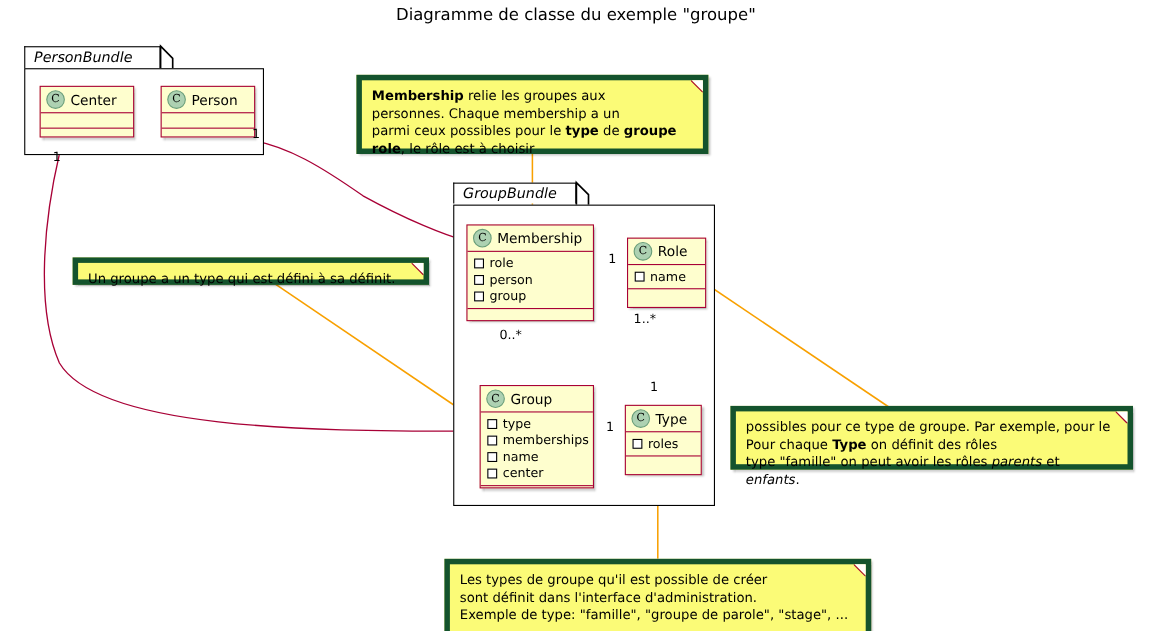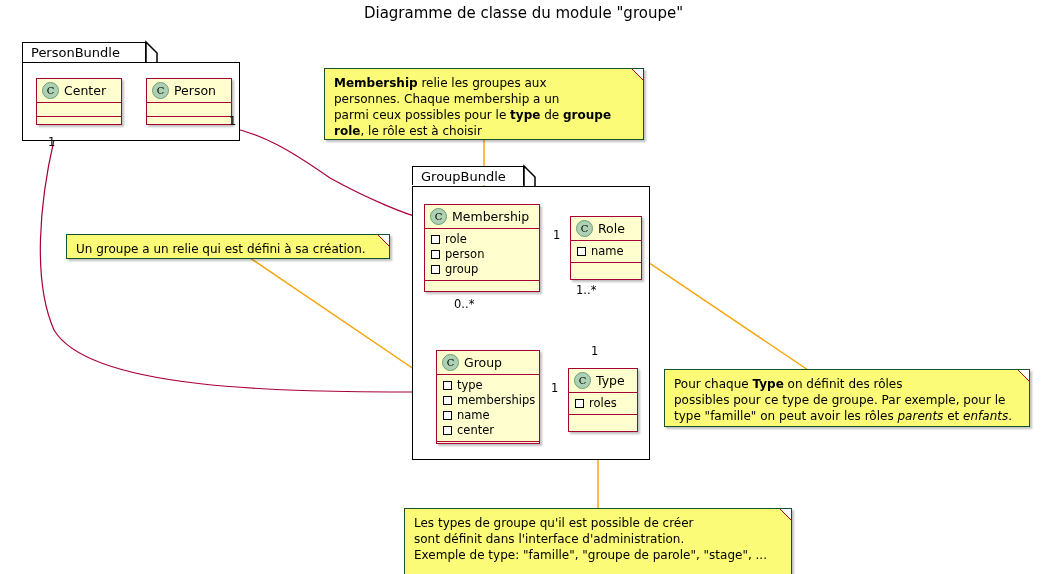--- a/index.html
+++ b/index.html
@@ -48,20 +48,21 @@
   .package-tab {
     position: absolute;
     border: 1.5px solid #000000;
     border-bottom: none;
     background: #ffffff;
     box-sizing: border-box;
     font-size: 13px;
     color: #000000;
     padding: 2px 6px 0 8px;
     white-space: nowrap;
+    font-style: italic;
   }
   .package-tab::after {
     content: "";
     position: absolute;
     right: -1px;
     bottom: -1px;
     width: 0;
     height: 0;
   }
 
@@ -119,21 +120,21 @@
     flex: none;
   }
   .uml-class .empty-attrs {
     height: 7px;
   }
 
   
   .note {
     position: absolute;
     background: #fbfb77;
-    border: 1px solid #14532d;
+    border: 5px solid #14532d;
     box-sizing: border-box;
     font-size: 12px;
     color: #000000;
     line-height: 16px;
     padding: 6px 9px 6px 9px;
     box-shadow: 2px 2px 2px rgba(0,0,0,0.25);
   }
   .note .fold {
     position: absolute;
     top: 0;
@@ -159,21 +160,21 @@
     font-size: 11.5px;
     color: #000000;
     white-space: nowrap;
   }
 </style>
 </head>
 <body>
 
 <div id="canvas">
 
-  <div class="diagram-title">Diagramme de classe du module "groupe"</div>
+  <div class="diagram-title">Diagramme de classe du exemple "groupe"</div>
 
   <svg class="overlay" viewBox="0 0 1047 574">
     <defs>
       <marker id="arrowOpen" markerWidth="12" markerHeight="12" refX="9" refY="4" orient="auto">
         <path d="M1,0 L9,4 L1,8" fill="none" stroke="#A80036" stroke-width="1.2"></path>
       </marker>
       <marker id="arrowOpenUp" markerWidth="12" markerHeight="12" refX="9" refY="4" orient="auto">
         <path d="M1,0 L9,4 L1,8" fill="none" stroke="#A80036" stroke-width="1.2"></path>
       </marker>
     </defs>
@@ -357,32 +358,32 @@
         <div><b> role</b>, le rôle est à choisir</div>
       </div>
   </div>
 
   <div class="note" style="left:66px; top:234px; width:324px; height:25px;">
     <div class="fold"></div>
     <svg class="fold-line" viewBox="0 0 11 11">
       <path d="M0,0 L11,11" stroke="#A80036" stroke-width="1" fill="none"></path>
     </svg>
     <div id="note1">
-        <div>Un groupe a un relie qui est défini à sa création.</div>
+        <div>Un groupe a un type qui est défini à sa définit.</div>
       </div>
   </div>
 
   <div class="note" style="left:664px; top:369px; width:366px; height:58px;">
     <div class="fold"></div>
     <svg class="fold-line" viewBox="0 0 11 11">
       <path d="M0,0 L11,11" stroke="#A80036" stroke-width="1" fill="none"></path>
     </svg>
     <div id="note2">
+        <div>possibles pour ce type de groupe. Par exemple, pour le</div>
         <div>Pour chaque <b>Type</b> on définit des rôles</div>
-        <div>possibles pour ce type de groupe. Par exemple, pour le</div>
         <div>type "famille" on peut avoir les rôles <i>parents</i> et <i>enfants</i>.</div>
       </div>
   </div>
 
   <div class="note" style="left:404px; top:508px; width:388px; height:74px;">
     <div class="fold"></div>
     <svg class="fold-line" viewBox="0 0 11 11">
       <path d="M0,0 L11,11" stroke="#A80036" stroke-width="1" fill="none"></path>
     </svg>
     <div id="note3">

